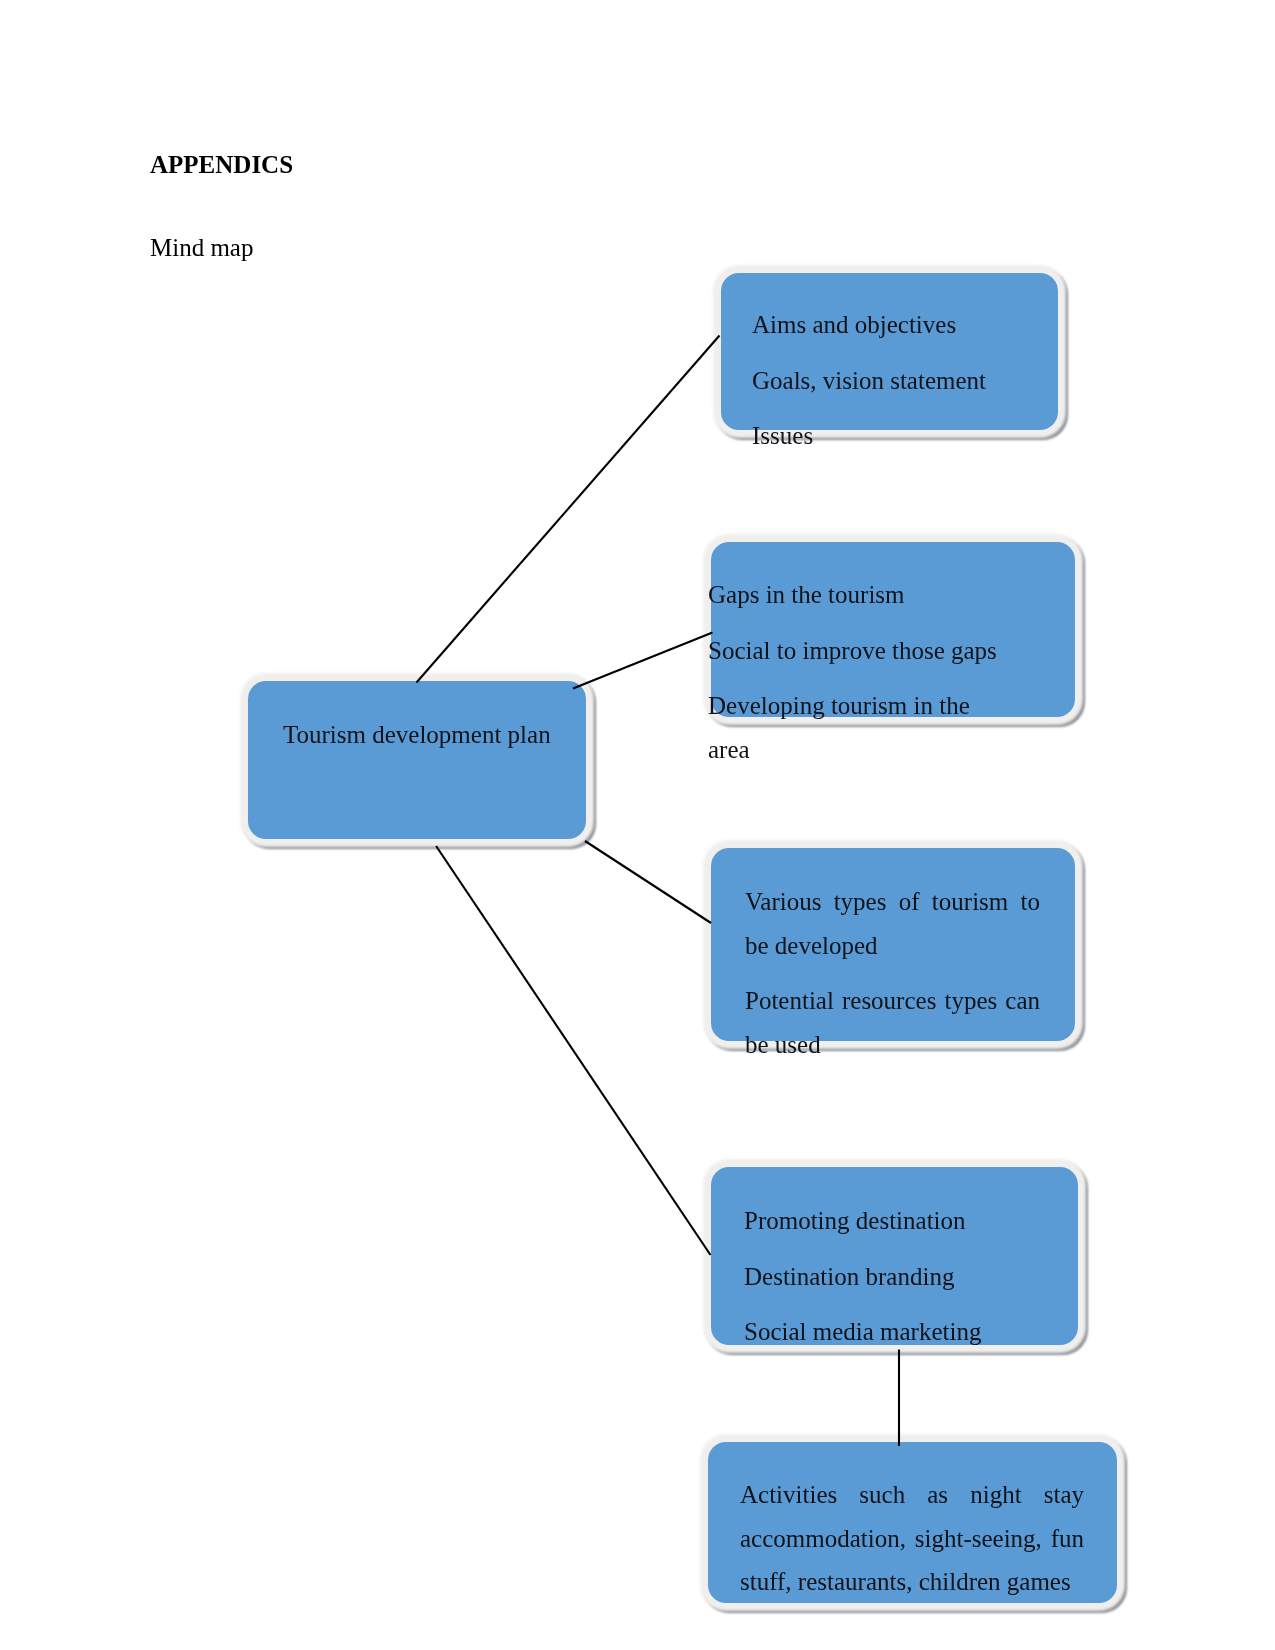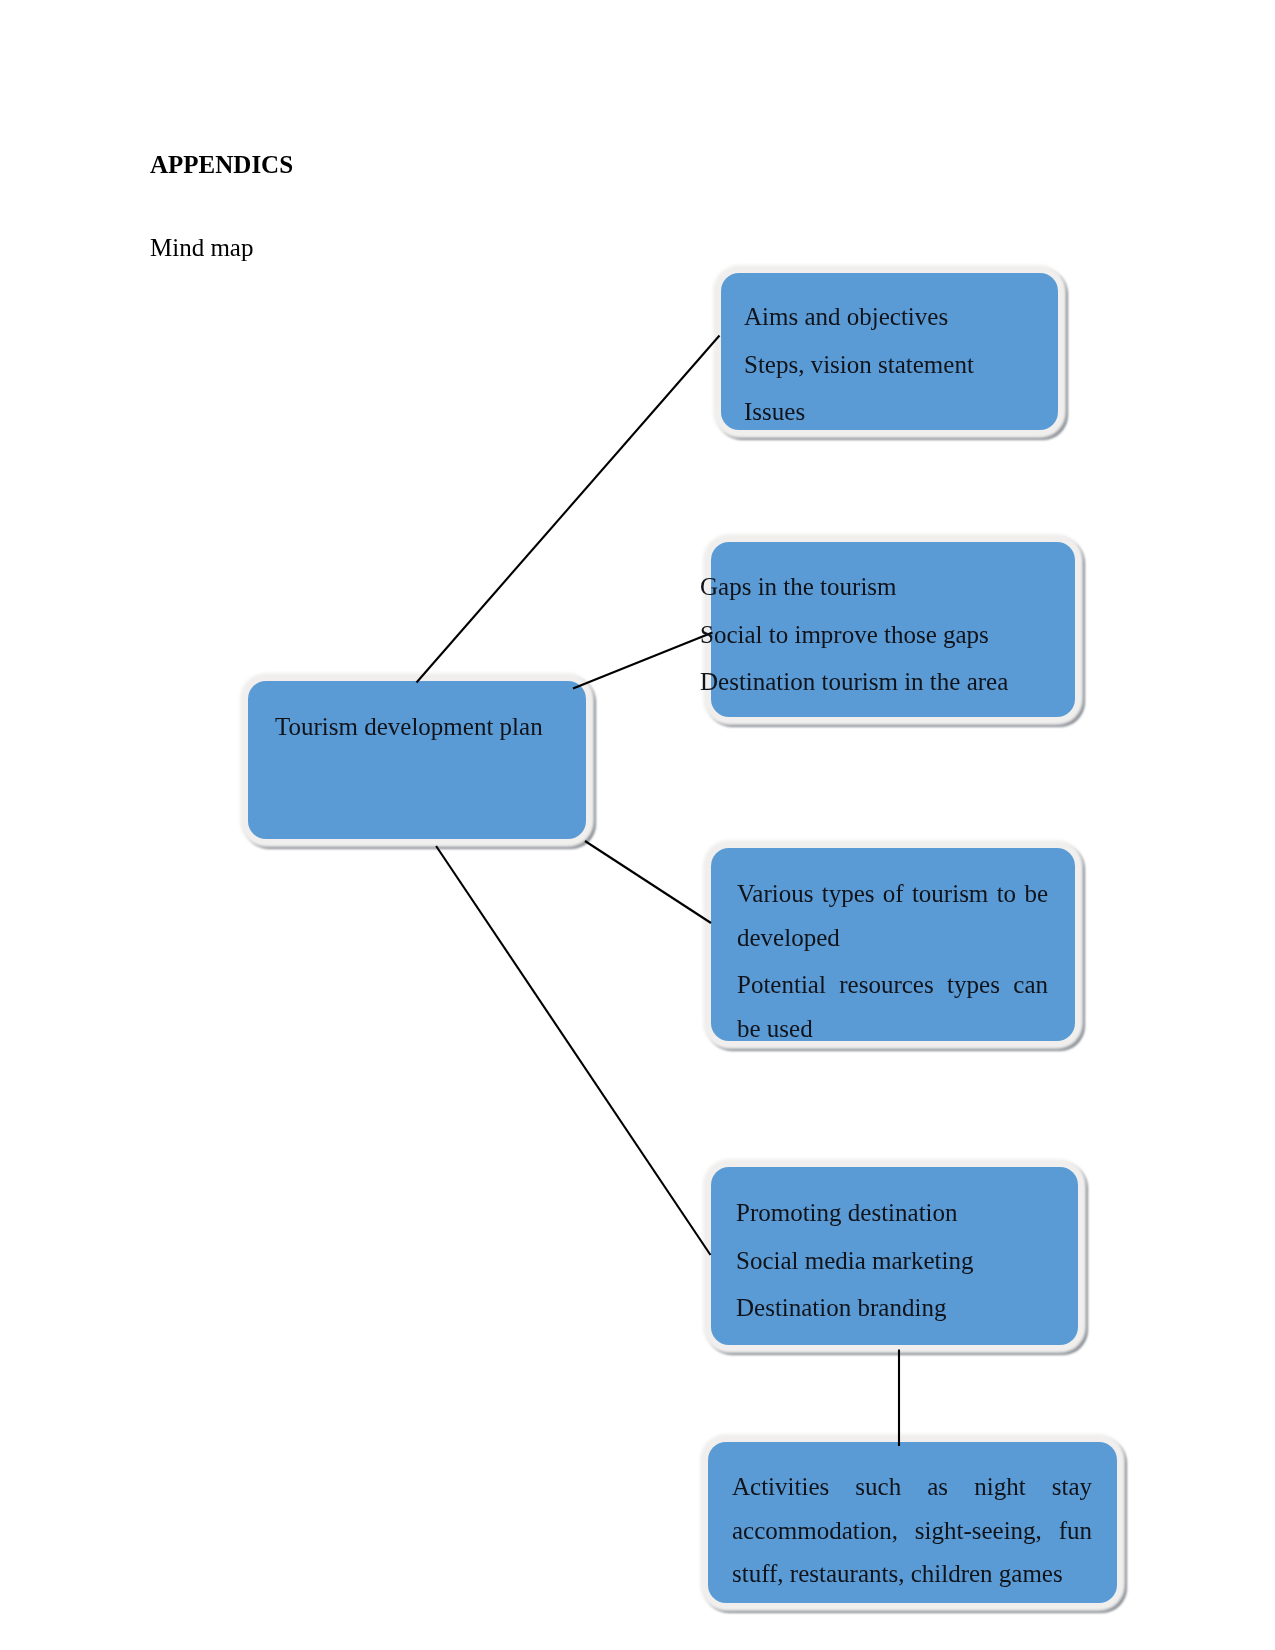--- a/index.html
+++ b/index.html
@@ -63,21 +63,21 @@
   }
 
   .txt {
     position:absolute;
     font-size:25px;
     line-height:43.6px;
     color:#10131a;
     transform:translateZ(0);
   }
   .txt.just { text-align:justify; text-align-last:left; }
-  .txt p { margin:4px; padding:0; }
+  .txt p { margin:12px; padding:0; }
 </style>
 </head>
 <body>
 
 <div class="page">
 
   <div class="heading">APPENDICS</div>
   <div class="subheading">Mind map</div>
 
   <div class="shapes">
@@ -129,39 +129,39 @@
   </svg>
 
   <div class="labels">
 
     <div class="txt" style="left:271px; top:701px; width:300px;">
       <p>Tourism development plan</p>
     </div>
 
     <div class="txt" style="left:740px; top:291px; width:300px;">
       <p>Aims and objectives</p>
-      <p>Steps, vision statement</p>
+      <p>Goals, vision statement</p>
       <p>Issues</p>
     </div>
 
     <div class="txt" style="left:696px; top:561px; width:320px;">
       <p>Gaps in the tourism</p>
       <p>Social to improve those gaps</p>
-      <p>Destination tourism in the area</p>
+      <p>Developing tourism in the area</p>
     </div>
 
     <div class="txt just" style="left:733px; top:868px; width:319px;">
       <p>Various types of tourism to be developed</p>
       <p>Potential resources types can be used</p>
     </div>
 
     <div class="txt" style="left:732px; top:1187px; width:322px;">
       <p>Promoting destination</p>
+      <p>Destination branding</p>
       <p>Social media marketing</p>
-      <p>Destination branding</p>
     </div>
 
     <div class="txt just" style="left:728px; top:1461px; width:368px;">
       <p>Activities such as night stay accommodation, sight-seeing, fun stuff, restaurants, children games</p>
     </div>
 
   </div>
 
 </div>
 

